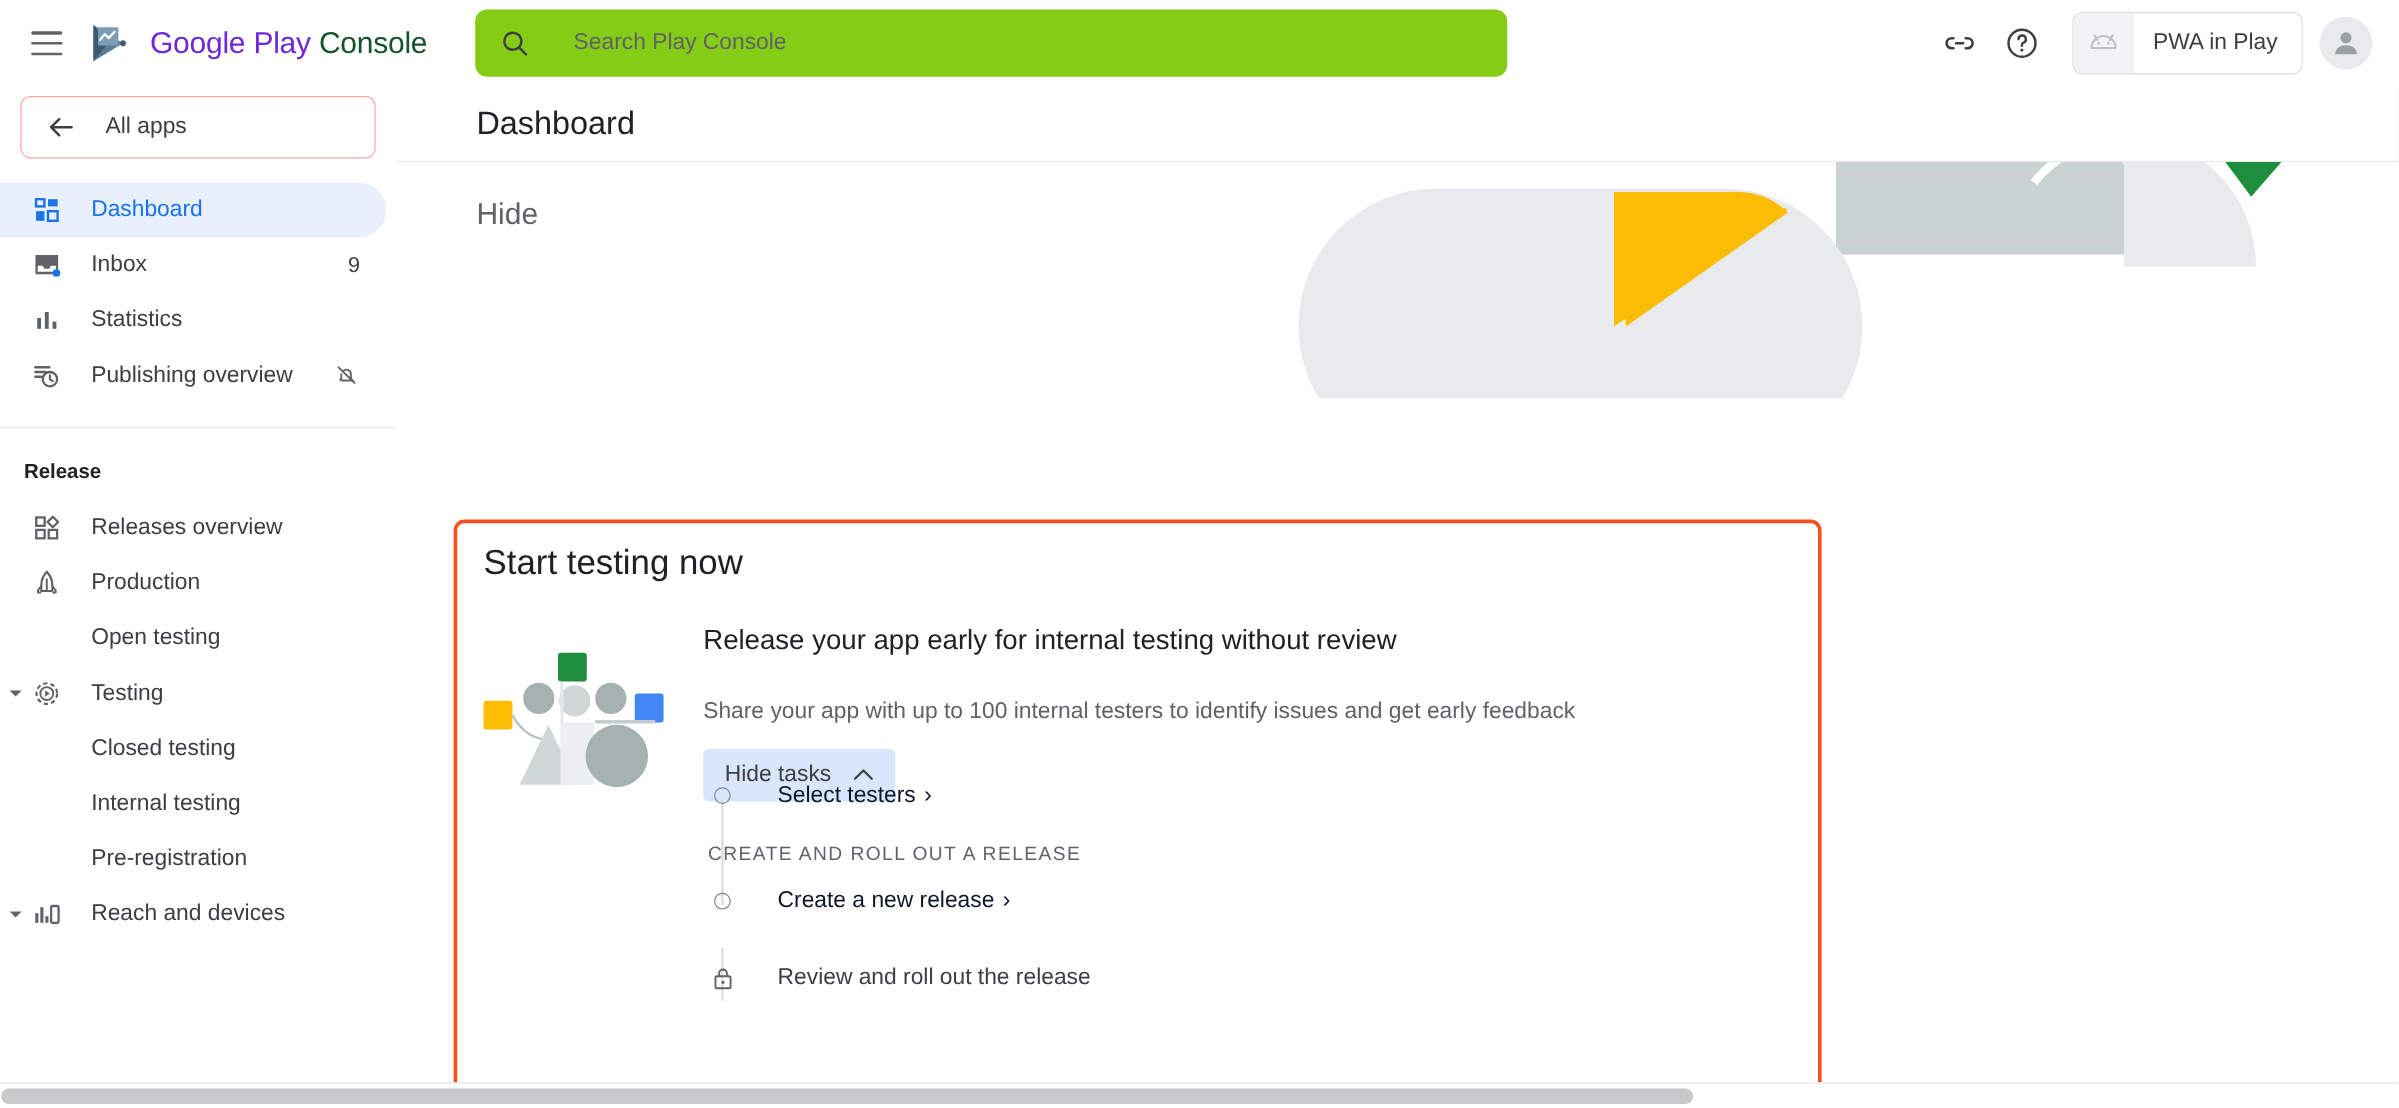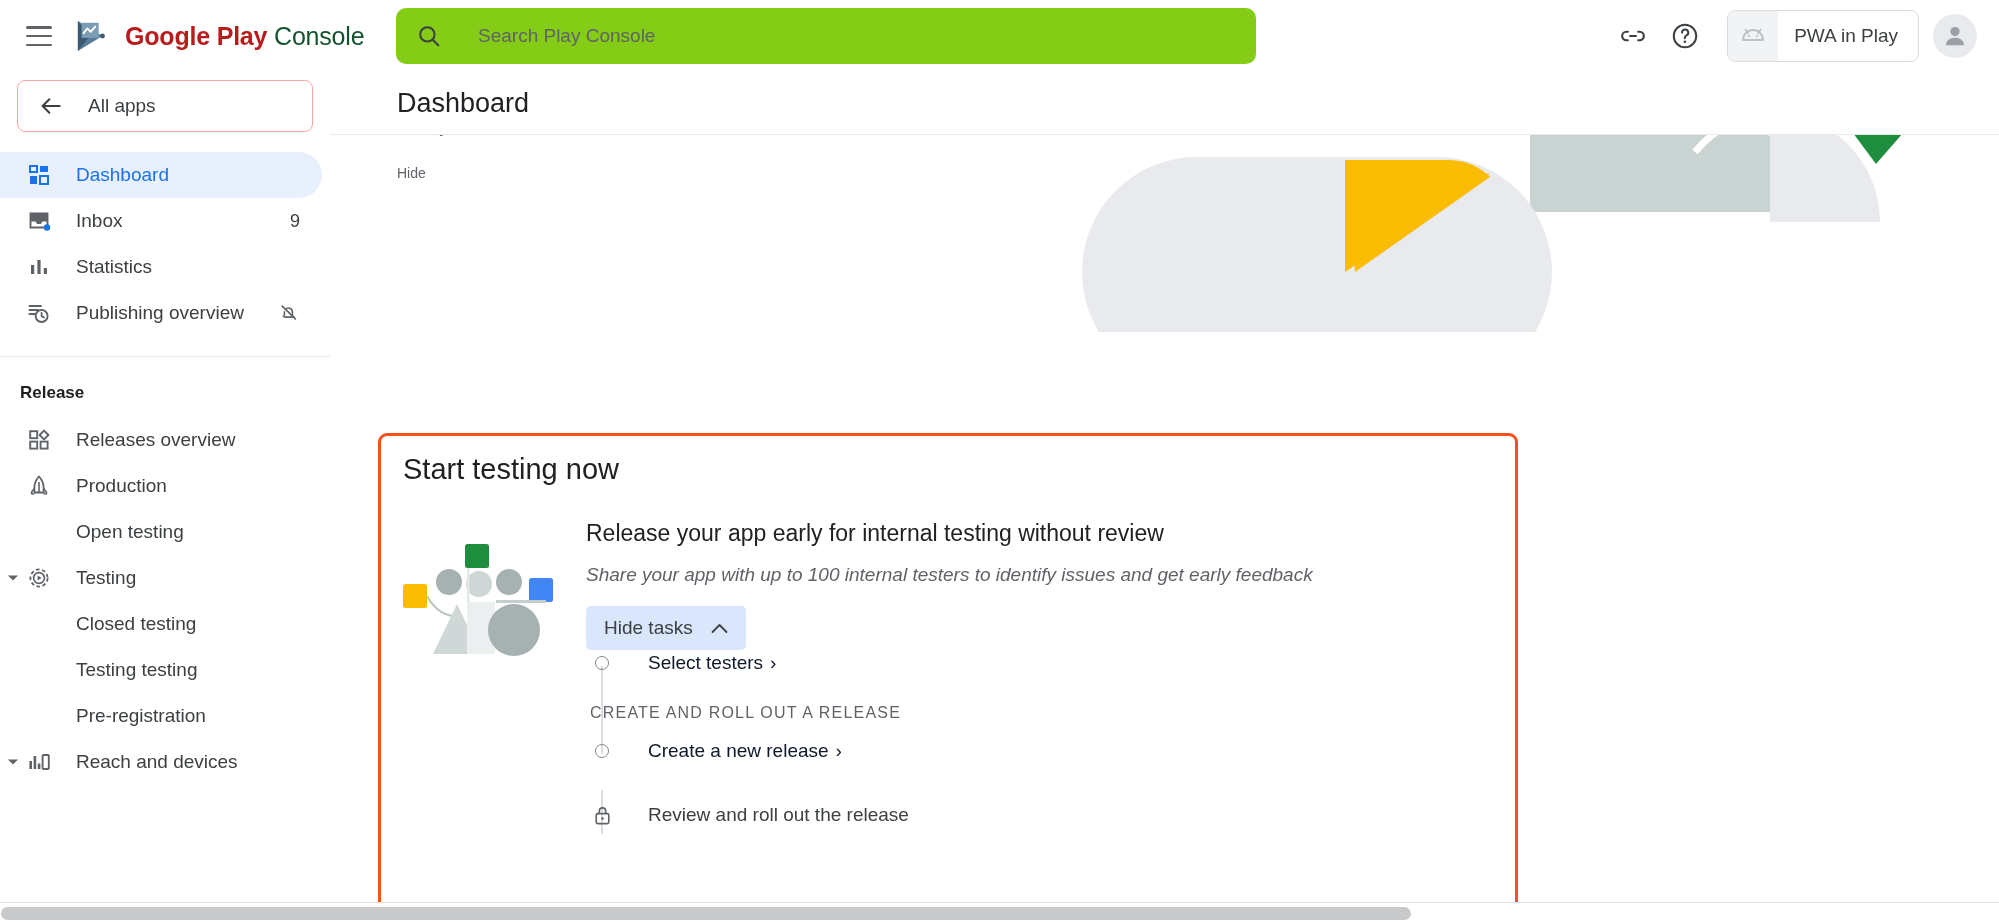--- a/index.html
+++ b/index.html
@@ -20,21 +20,21 @@
   .hamburger {
     width: 26px; height: 20px; margin-left: 26px; margin-right: 22px;
     display: flex; flex-direction: column; justify-content: space-between;
     cursor: pointer;
   }
   .hamburger span { display: block; height: 2.5px; background: #5f6368; border-radius: 2px; }
 
   .brand { display: flex; align-items: center; gap: 13px; cursor: pointer; }
   .brand-logo { width: 38px; height: 34px; }
   .brand-text { font-size: 25px; letter-spacing: -0.2px; white-space: nowrap; }
-  .brand-text .g { color: #b91c1c; font-weight: 700; }
+  .brand-text .g { color: #6d28d9; font-weight: 400; }
   .brand-text .c { color: #14532d; font-weight: 400; }
 
   .searchwrap {
     position: absolute; left: 396px; top: 8px;
     width: 860px; height: 56px;
     background: #84cc16; border-radius: 10px;
     display: flex; align-items: center; padding: 0 20px; cursor: text; gap: 20px;
   }
   .search-icon { width: 26px; height: 26px; flex: 0 0 auto; margin-right: 16px; }
   .search-input {
@@ -125,21 +125,21 @@
   .page-title { font-size: 27px; font-weight: 500; color: #202124; }
 
   .scrollbody { position: absolute; top: 0; left: 0; width: 1669px; height: 830px; }
 
   .hero-text {
     position: absolute; left: 67px; top: 42px;
     font-size: 20px; color: #5f6368; white-space: nowrap;
   }
   .hero-hide {
     position: absolute; left: 67px; top: 93px;
-    font-size: 14px; color: #5f6368; cursor: pointer;
+    font-size: 25px; color: #5f6368; cursor: pointer;
   }
 
   .hero-art {
     position: absolute; left: 740px; top: 30px;
     width: 930px; height: 230px; overflow: hidden; pointer-events: none;
   }
 
   
   .card {
     position: absolute; left: 48px; top: 361px;
@@ -147,21 +147,21 @@
     border: 3px solid #f4511e; border-radius: 9px;
     background: #fff;
   }
   .card-title {
     position: absolute; left: 22px; top: 17px;
     font-size: 29px; font-weight: 500; color: #202124;
   }
   .card-illus { position: absolute; left: 20px; top: 106px; width: 160px; height: 120px; }
   .card-body { position: absolute; left: 205px; top: 84px; width: 900px; }
   .card-h2 { font-size: 23px; font-weight: 500; color: #202124; }
-  .card-sub { font-size: 19px; color: #5f6368; margin-top: 17px; font-style: italic; }
+  .card-sub { font-size: 19px; color: #5f6368; margin-top: 35px; }
   .hidetasks {
     margin-top: 20px; display: inline-flex; align-items: center; gap: 18px;
     background: #d9e6fb; border: none; border-radius: 5px;
     padding: 11px 18px; cursor: pointer;
     font-family: "Liberation Sans", sans-serif;
     font-size: 19px; color: #3c4043;
   }
 
   .tasklist { position: absolute; left: 209px; top: 206px; width: 880px; }
   .taskrow { position: relative; display: flex; align-items: center; min-height: 42px; }
@@ -369,21 +369,21 @@
             <circle cx="12" cy="12" r="5.4" fill="none" stroke="#5f6368" stroke-width="1.6"></circle>
             <path d="M10.6 9.4 14.6 12l-4 2.6z" fill="#5f6368"></path>
           </svg>
         </span>
         <span class="navlabel">Testing</span>
       </div>
       <div class="navitem sub">
         <span class="navlabel">Closed testing</span>
       </div>
       <div class="navitem sub">
-        <span class="navlabel">Testing testing</span>
+        <span class="navlabel">Internal testing</span>
       </div>
       <div class="navitem sub">
         <span class="navlabel">Pre-registration</span>
       </div>
 
       <div class="navitem">
         <span class="caret">
           <svg width="16" height="16" viewBox="0 0 16 16">
               <path d="M3 5.5 8 10.5 13 5.5z" fill="#5f6368"></path>
             </svg>

